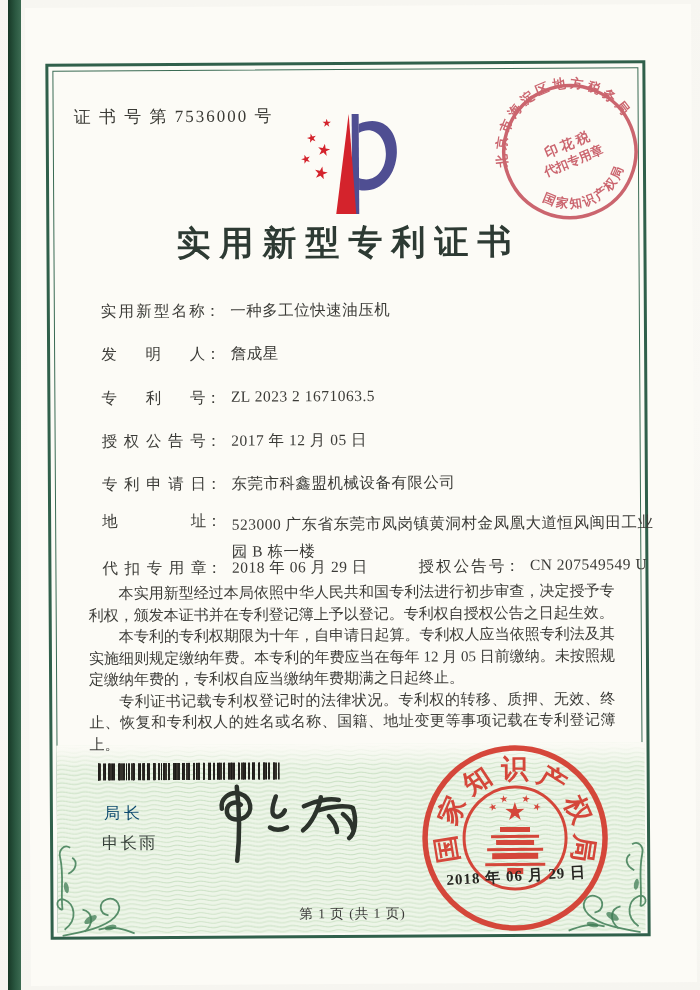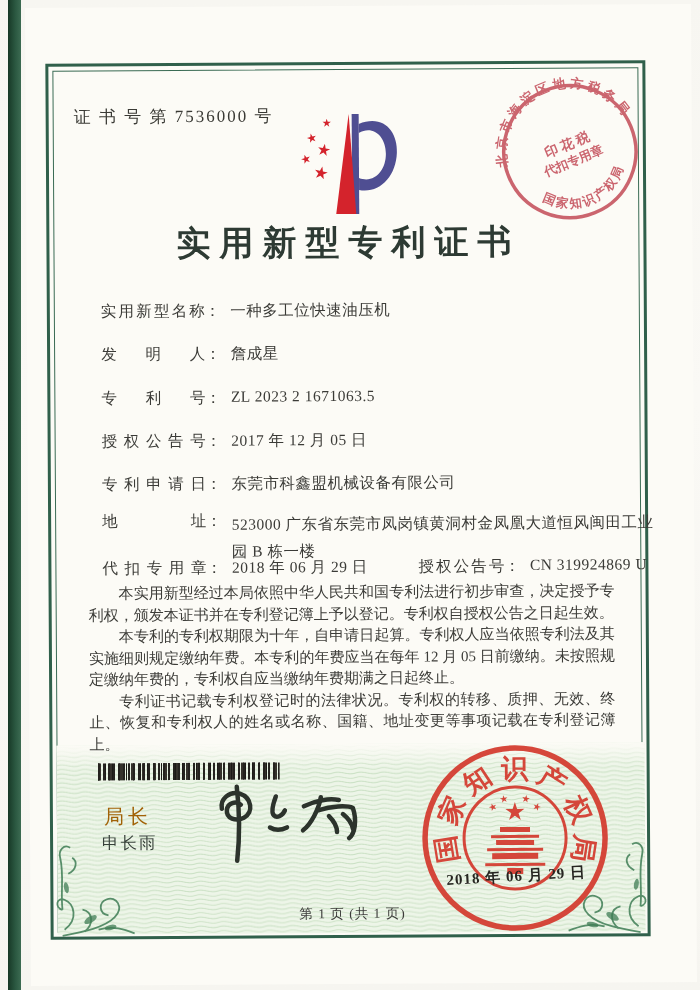--- a/index.html
+++ b/index.html
@@ -38,22 +38,22 @@
   .grant-group .flabel{width:86px;}
   .body-text{position:absolute;left:88px;top:582px;width:526px;
     font-size:15px;line-height:21.5px;text-align:justify;color:#3c3c38;}
   .body-text p{margin:0;text-indent:2em;}
   .barcode{position:absolute;left:96px;top:762px;width:182px;height:17px;
     background:
       repeating-linear-gradient(90deg,#25231f 0 2px,rgba(0,0,0,0) 2px 5px),
       repeating-linear-gradient(90deg,#1c1a17 0 1px,rgba(0,0,0,0) 1px 7px),
       repeating-linear-gradient(90deg,#35322c 0 3px,rgba(0,0,0,0) 3px 11px);
   }
-  .sig-title{position:absolute;left:102px;top:802px;font-size:20px;letter-spacing:4px;
-    font-family:Liberation Serif, serif;color:#a16207;}
+  .sig-title{position:absolute;left:102px;top:802px;font-size:16px;letter-spacing:4px;
+    font-family:Liberation Serif, serif;color:#0c4a6e;}
   .sig-name{position:absolute;left:100px;top:831px;font-size:16.5px;letter-spacing:2px;
     font-family:"Liberation Sans","DejaVu Sans",sans-serif;color:#37403a;}
   .sig-svg{position:absolute;left:198px;top:772px;}
   .seal-svg{position:absolute;left:413px;top:739px;}
   .seal-date{position:absolute;left:426px;top:868px;width:176px;text-align:center;
     font-size:15px;font-weight:bold;color:#262621;letter-spacing:1px;
     transform:rotate(-3deg);}
   .footer{position:absolute;left:0;top:905px;width:700px;text-align:center;
     font-size:13.5px;letter-spacing:1px;color:#3b3b39;}
   .tax-stamp{position:absolute;left:497px;top:78px;}
@@ -167,21 +167,21 @@
   </div>
   <div class="frow" style="top:473px">
     <span class="flabel">专利申请日</span><span class="fcolon">：</span><span class="fvalue">东莞市科鑫盟机械设备有限公司</span>
   </div>
   <div class="frow" style="top:510px">
     <span class="flabel">地址</span><span class="fcolon">：</span><span class="fvalue fvalue-wrap">523000 广东省东莞市凤岗镇黄洞村金凤凰大道恒风闽田工业园 B 栋一楼</span>
   </div>
   <div class="frow" style="top:557px;width:560px">
     <span class="flabel">代扣专用章</span><span class="fcolon">：</span><span class="fvalue">2018 年 06 月 29 日</span>
     <span class="grant-group">
-      <span class="flabel">授权公告号</span><span class="fcolon">：</span><span class="fvalue">CN 319924869 U</span>
+      <span class="flabel">授权公告号</span><span class="fcolon">：</span><span class="fvalue">CN 207549549 U</span>
     </span>
   </div>
 
   <div class="body-text">
     <p>本实用新型经过本局依照中华人民共和国专利法进行初步审查，决定授予专利权，颁发本证书并在专利登记簿上予以登记。专利权自授权公告之日起生效。</p>
     <p>本专利的专利权期限为十年，自申请日起算。专利权人应当依照专利法及其实施细则规定缴纳年费。本专利的年费应当在每年 12 月 05 日前缴纳。未按照规定缴纳年费的，专利权自应当缴纳年费期满之日起终止。</p>
     <p>专利证书记载专利权登记时的法律状况。专利权的转移、质押、无效、终止、恢复和专利权人的姓名或名称、国籍、地址变更等事项记载在专利登记簿上。</p>
   </div>
 
   <div class="barcode"></div>

